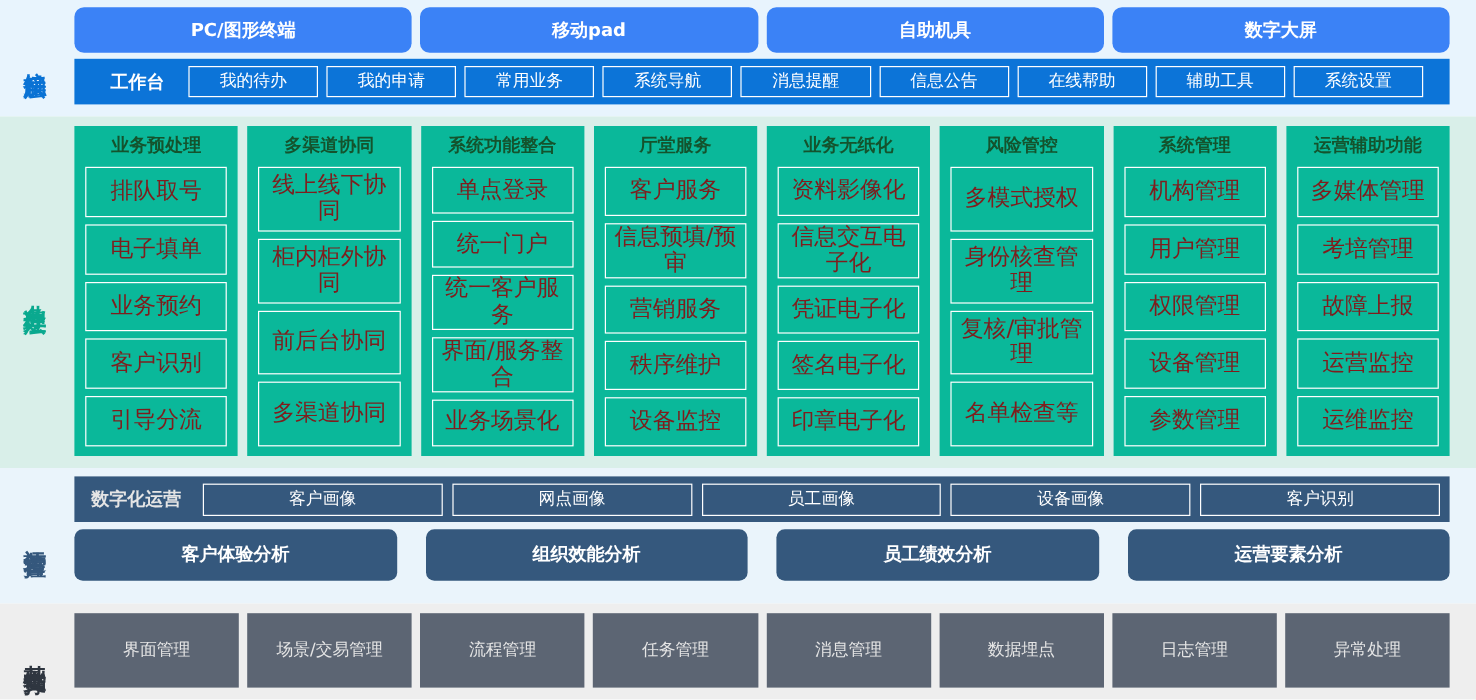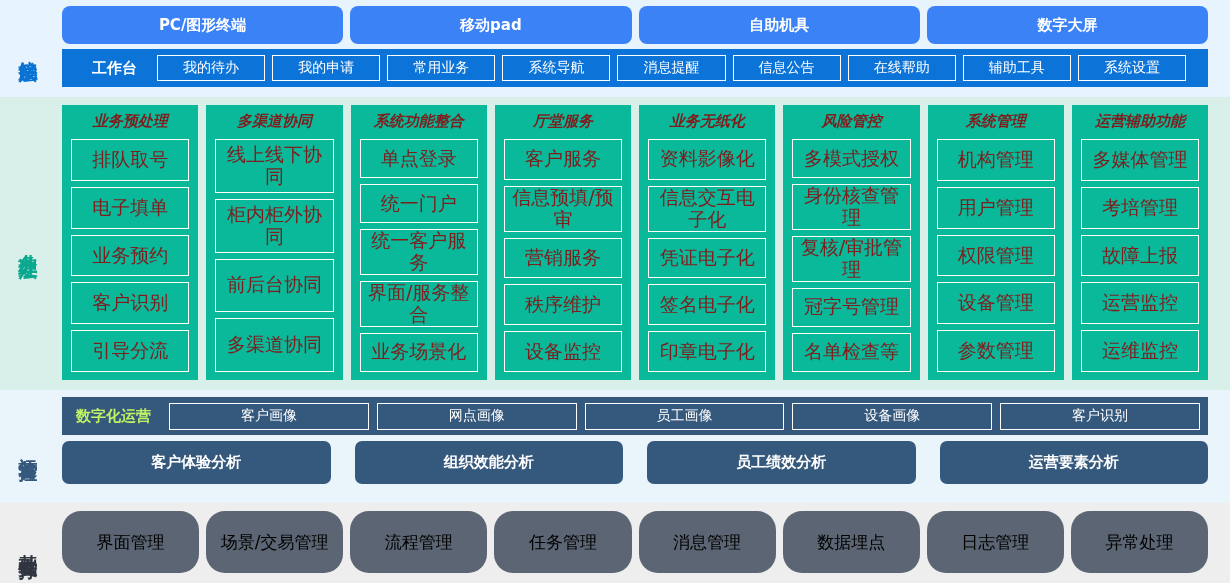--- a/index.html
+++ b/index.html
@@ -87,22 +87,22 @@
     height: 100%;
   }
   .biz-col {
     flex: 1 1 0;
     background: #0ab89a;
     display: flex; flex-direction: column;
     align-items: center;
     padding: 7px 9px 8px 9px;
   }
   .biz-col .col-title {
-    color: #7f1d1d; font-weight: bold; font-size: 15px;
-    margin-bottom: 8px; white-space: nowrap; font-style: italic;
+    color: #14532d; font-weight: bold; font-size: 15px;
+    margin-bottom: 8px; white-space: nowrap;
   }
   .biz-col .cell {
     width: 100%;
     flex: 1 1 0;
     margin-bottom: 6px;
     border: 1px solid #ffffff;
     color: #7f1d1d; font-size: 19px;
     display: flex; align-items: center; justify-content: center;
     text-align: center; line-height: 1.15;
     padding: 0 2px;
@@ -117,21 +117,21 @@
   }
   #band-ops .band-label { color: #35587d; font-size: 19px; }
   .ops-row1 {
     margin: 0 22px 0 4px;
     background: #35587d;
     height: 38px;
     display: flex; align-items: center;
     padding: 0 8px; gap: 8px;
   }
   .ops-row1 .ops-title {
-    color: #bef264; font-weight: bold; font-size: 15px;
+    color: #e5e5e5; font-weight: bold; font-size: 15px;
     padding: 0 10px 0 6px; white-space: nowrap;
   }
   .ops-row1 .obtn {
     flex: 1 1 0; height: 27px;
     border: 1px solid #ffffff;
     color: #fff; font-size: 14px;
     display: flex; align-items: center; justify-content: center;
   }
   .ops-row2 {
     margin: 6px 22px 0 4px;
@@ -153,24 +153,23 @@
   }
   #band-base .band-label { color: #2f3640; font-size: 19px; }
   .base-row {
     display: flex; gap: 7px;
     margin: 0 22px 0 4px;
     height: 100%;
   }
   .base-row .chip {
     flex: 1 1 0;
     background: #5c6573;
-    color: #000000; font-size: 17px;
+    color: #e5e5e5; font-size: 14px;
     display: flex; align-items: center; justify-content: center;
     white-space: nowrap;
-    border-radius: 19px;
   }
 </style>
 </head>
 <body>
 
 <div id="page">
 
   <section class="band" id="band-contact">
     <div class="band-label">
       <span>接触层</span>
@@ -246,21 +245,20 @@
           <div class="cell">凭证电子化</div>
           <div class="cell">签名电子化</div>
           <div class="cell">印章电子化</div>
         </div>
 
         <div class="biz-col">
           <div class="col-title">风险管控</div>
           <div class="cell">多模式授权</div>
           <div class="cell">身份核查管理</div>
           <div class="cell">复核/审批管理</div>
-          <div class="cell">冠字号管理</div>
           <div class="cell">名单检查等</div>
         </div>
 
         <div class="biz-col">
           <div class="col-title">系统管理</div>
           <div class="cell">机构管理</div>
           <div class="cell">用户管理</div>
           <div class="cell">权限管理</div>
           <div class="cell">设备管理</div>
           <div class="cell">参数管理</div>

